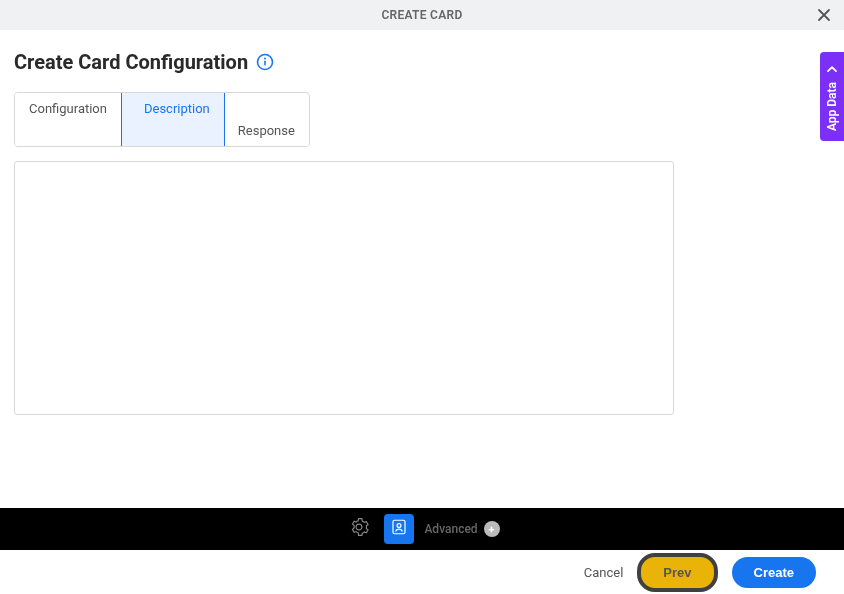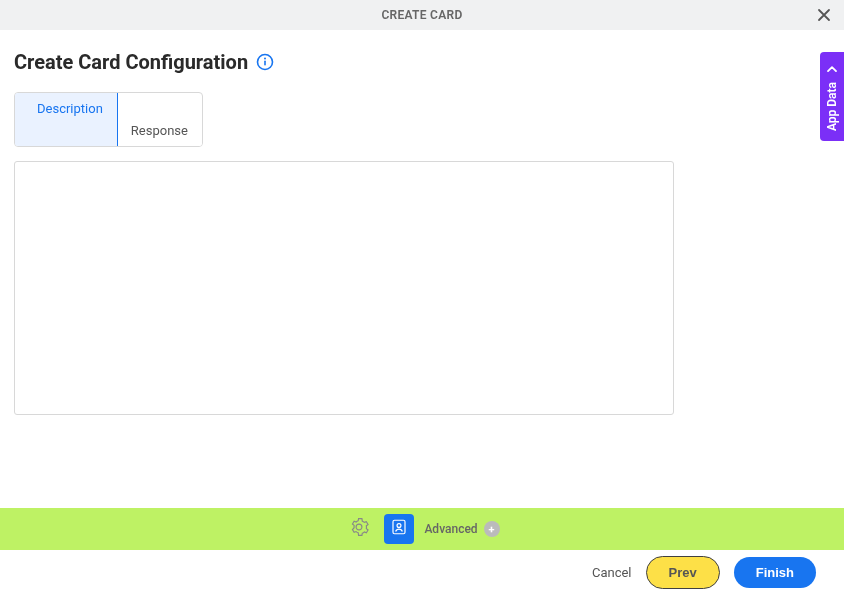--- a/index.html
+++ b/index.html
@@ -115,21 +115,21 @@
     }
     .side-panel-chevron {
       transform: rotate(90deg);
     }
     .toolbar {
       position: absolute;
       bottom: 44px;
       left: 0;
       right: 0;
       height: 42px;
-      background: #bef264;
+      background: #000000;
       display: flex;
       align-items: center;
       justify-content: center;
       gap: 10px;
     }
     .toolbar-btn {
       width: 30px;
       height: 30px;
       display: flex;
       align-items: center;
@@ -186,22 +186,22 @@
     }
     .btn {
       padding: 8px 22px;
       border-radius: 18px;
       font-size: 13px;
       font-weight: 600;
       cursor: pointer;
       border: none;
     }
     .btn-outline {
-      background: #fde047;
-      border: 1px solid #404040;
+      background: #eab308;
+      border: 4px solid #404040;
       color: #555;
     }
     .btn-primary {
       background: #1875f0;
       color: #fff;
     }
   </style>
 </head>
 <body>
 
@@ -220,20 +220,21 @@
     <div class="info-icon">
       <svg width="18" height="18" viewBox="0 0 18 18">
           <circle cx="9" cy="9" r="7.5" stroke="currentColor" stroke-width="1.6" fill="none"></circle>
           <circle cx="9" cy="5.5" r="1" fill="currentColor"></circle>
           <rect x="8.2" y="7.5" width="1.6" height="5" rx="0.8" fill="currentColor"></rect>
         </svg>
     </div>
   </div>
 
   <div class="tabs">
+    <div class="tab">Configuration</div>
     <div class="tab active">Description</div>
     <div class="tab">Response</div>
   </div>
 
   <textarea class="textarea" value="" style=""></textarea>
 </div>
 
 <div class="side-panel">
   <span>App Data</span>
   <span class="side-panel-chevron">
@@ -262,14 +263,14 @@
   </div>
   <div class="advanced-group">
     <span class="advanced-label">Advanced</span>
     <span class="plus-icon">+</span>
   </div>
 </div>
 
 <div class="footer">
   <span class="footer-link">Cancel</span>
   <button class="btn btn-outline">Prev</button>
-  <button class="btn btn-primary">Finish</button>
+  <button class="btn btn-primary">Create</button>
 </div>
 
 </body></html>

